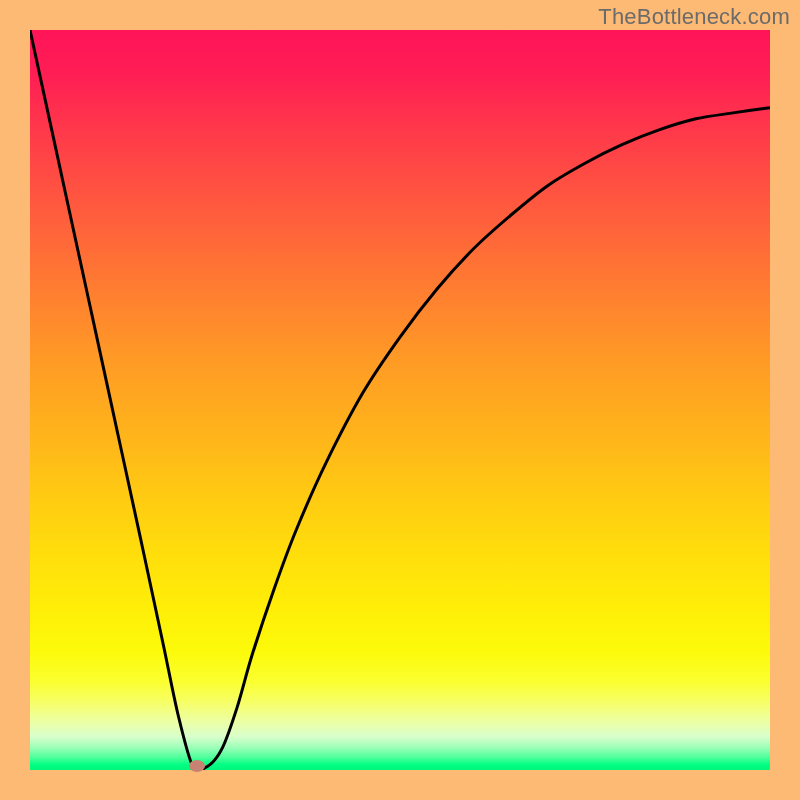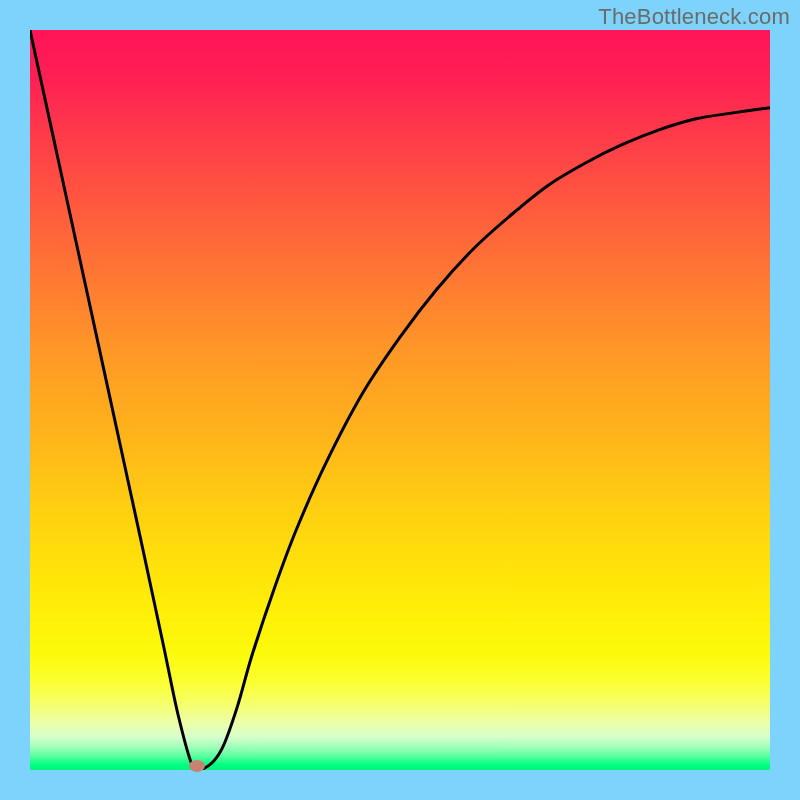--- a/index.html
+++ b/index.html
@@ -7,21 +7,21 @@
     padding: 0;
     width: 800px;
     height: 800px;
     overflow: hidden;
     font-family: Arial, Helvetica, sans-serif;
   }
   .frame {
     position: relative;
     width: 800px;
     height: 800px;
-    background: #7dd3fc;
+    background: #fdba74;
   }
   .plot {
     position: absolute;
     left: 30px;
     top: 30px;
     width: 740px;
     height: 740px;
     background: linear-gradient(to bottom,
       #ff1458 0%,
       #ff1e54 6%,

